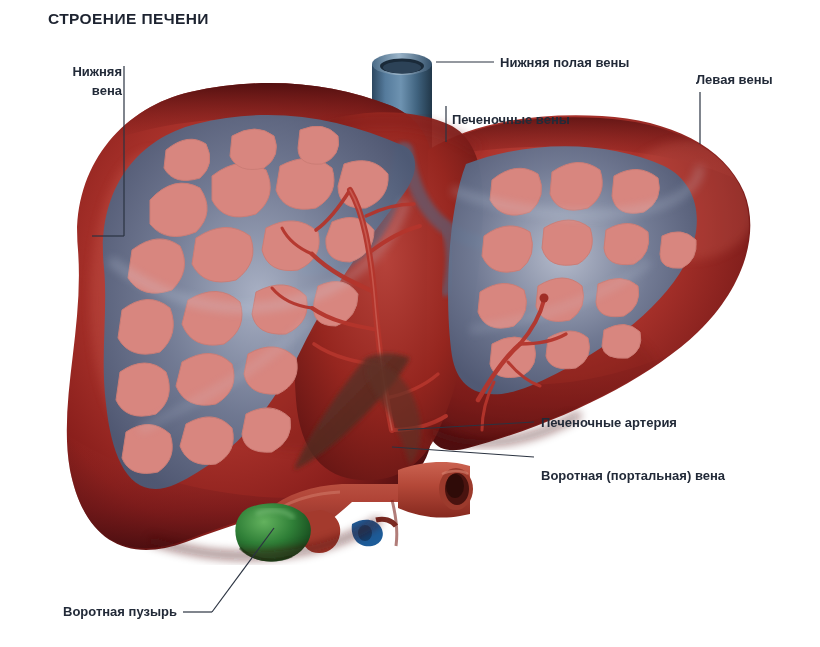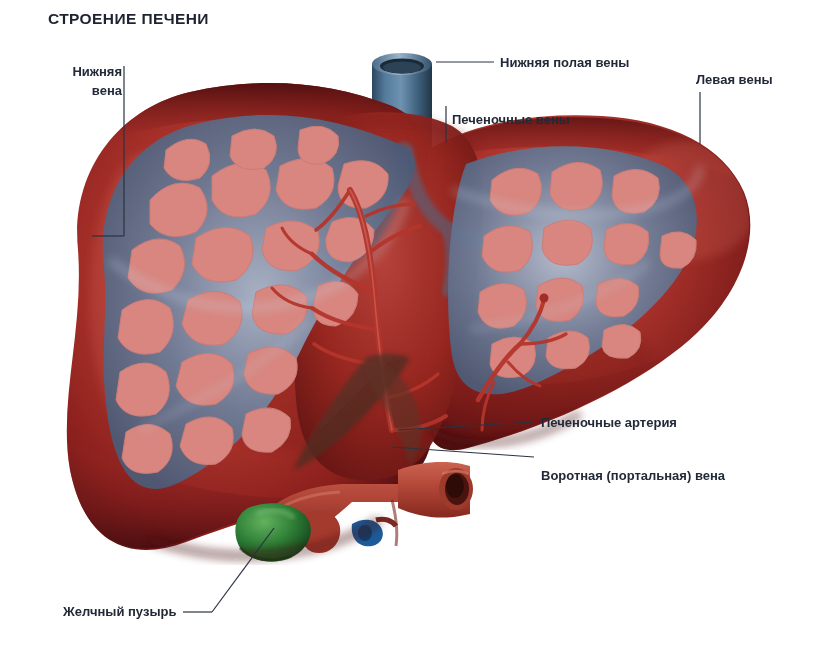--- a/index.html
+++ b/index.html
@@ -331,15 +331,15 @@
   <div class="lbl" id="lbl-ivc">Нижняя полая вены</div>
 
   <div class="lbl" id="lbl-hep-veins">Печеночные вены</div>
 
   <div class="lbl" id="lbl-left-lobe">Левая вены</div>
 
   <div class="lbl" id="lbl-hep-artery">Печеночные артерия</div>
 
   <div class="lbl" id="lbl-portal">Воротная (портальная) вена</div>
 
-  <div class="lbl" id="lbl-gallbladder">Желчный пузырь</div>
+  <div class="lbl" id="lbl-gallbladder">Воротная пузырь</div>
 
 </div>
 
 </body></html>

